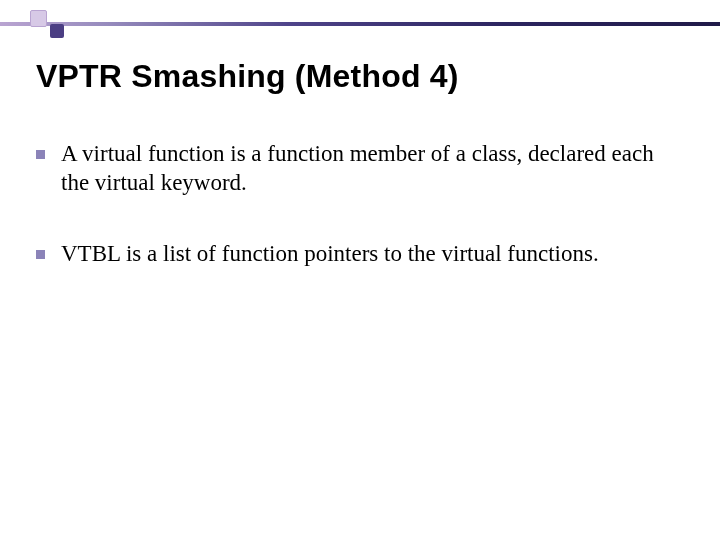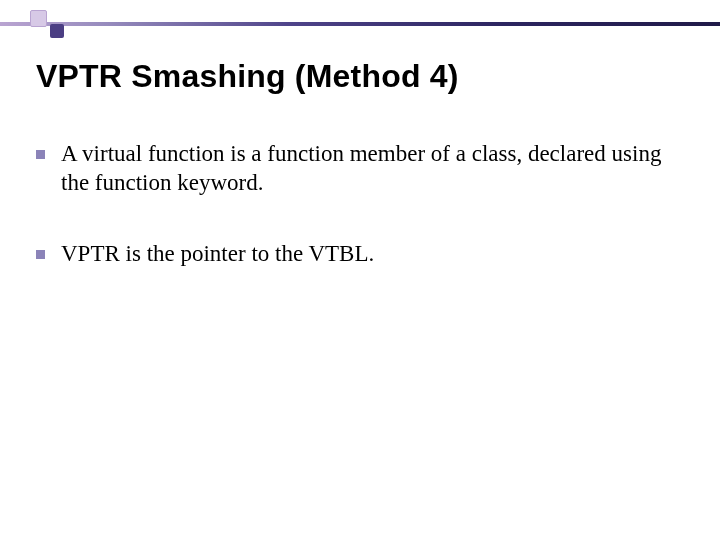--- a/index.html
+++ b/index.html
@@ -96,24 +96,24 @@
     <div class="pill light"></div>
     <div class="pill dark"></div>
   </div>
 
   <div class="title">VPTR Smashing (Method 4)</div>
 
   <div class="content">
 
     <div class="item">
       <div class="bullet"></div>
-      <div class="text">A virtual function is a function member of a class, declared using the function keyword.</div>
+      <div class="text">A virtual function is a function member of a class, declared each the virtual keyword.</div>
     </div>
-
 
 
     <div class="item">
       <div class="bullet"></div>
-      <div class="text">VPTR is the pointer to the VTBL.</div>
+      <div class="text">VTBL is a list of function pointers to the virtual functions.</div>
     </div>
+
 
   </div>
 </div>
 
 </body></html>

